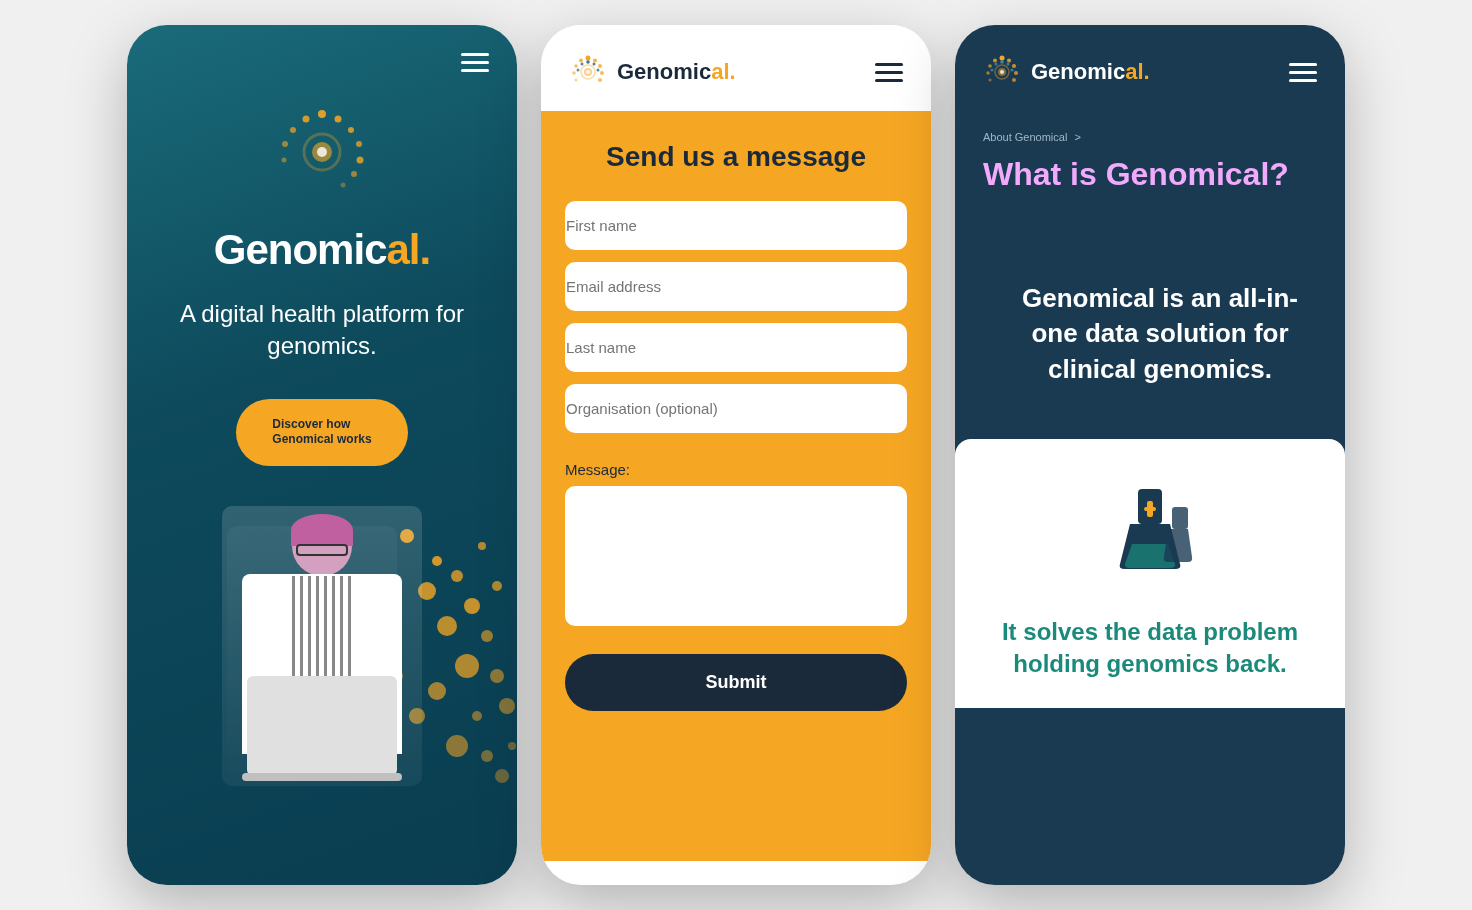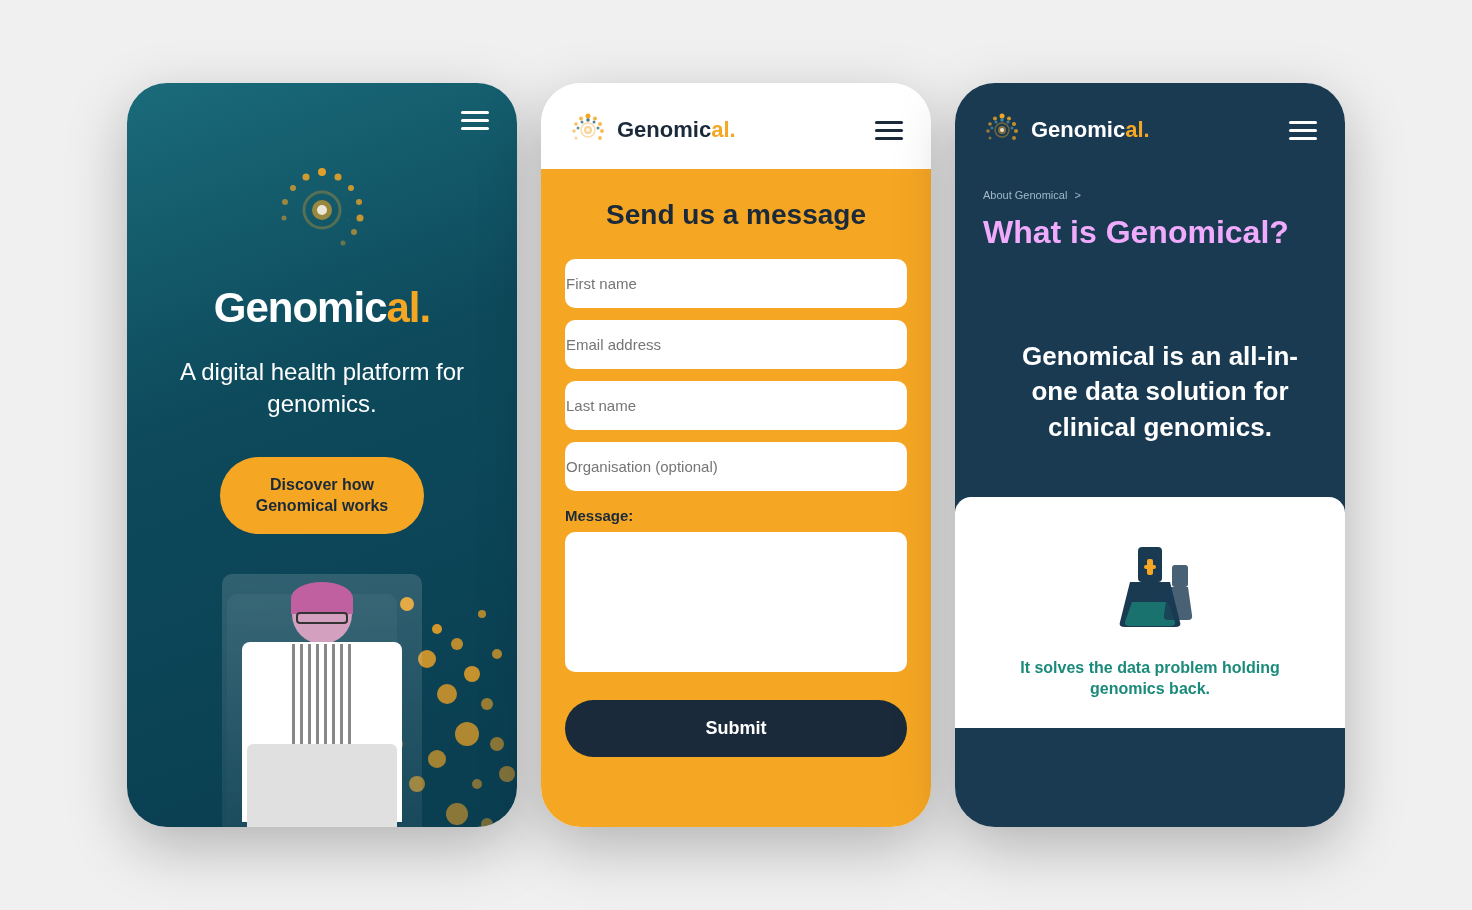--- a/index.html
+++ b/index.html
@@ -15,21 +15,21 @@
     .phones-container {
       display: flex;
       gap: 24px;
       align-items: flex-start;
       justify-content: center;
     }
 
     
     .phone {
       width: 390px;
-      height: 744px;
+      height: 860px;
       border-radius: 40px;
       overflow: hidden;
       box-shadow: 0 20px 60px rgba(0,0,0,0.25);
       position: relative;
     }
 
     
     .phone-1 {
       background: linear-gradient(160deg, #1a6b7a 0%, #0d4a5c 40%, #0a3d50 100%);
     }
@@ -82,24 +82,24 @@
       line-height: 1.35;
       margin-bottom: 36px;
       font-weight: 400;
     }
     .discover-btn {
       background: #f5a623;
       color: #1a2a3a;
       border: none;
       border-radius: 50px;
       padding: 18px 36px;
-      font-size: 16px;
+      font-size: 12px;
       font-weight: 700;
       cursor: pointer;
-      text-align: center;
+      text-align: left;
       line-height: 1.3;
       margin-bottom: 30px;
     }
     .phone-1-person {
       position: relative;
       width: 100%;
       display: flex;
       justify-content: center;
       margin-top: 10px;
     }
@@ -167,24 +167,24 @@
       justify-content: space-between;
       align-items: center;
       cursor: pointer;
     }
     .form-select-arrow {
       color: #1a2a3a;
       font-size: 12px;
     }
     .form-label {
       font-size: 15px;
-      font-weight: 700;
+      font-weight: 400;
       color: #1a2a3a;
       margin-bottom: 8px;
-      margin-top: 4px;
+      margin-top: 16px;
     }
     .form-textarea {
       background: white;
       border: none;
       border-radius: 10px;
       padding: 16px 18px;
       font-size: 15px;
       color: #888;
       width: 100%;
       height: 140px;
@@ -254,25 +254,26 @@
       flex-direction: column;
       align-items: center;
     }
     .flask-icon-container {
       margin-bottom: 20px;
       position: relative;
       width: 100px;
       height: 100px;
     }
     .card-tagline {
-      font-size: 16px;
+      font-size: 24px;
       font-weight: 800;
       color: #1a8a7a;
       text-align: center;
       line-height: 1.35;
+      margin-top: 17px;
     }
 
     
     .logo-mini-svg {
       width: 38px;
       height: 38px;
     }
 
     
     .hamburger-dark span {

